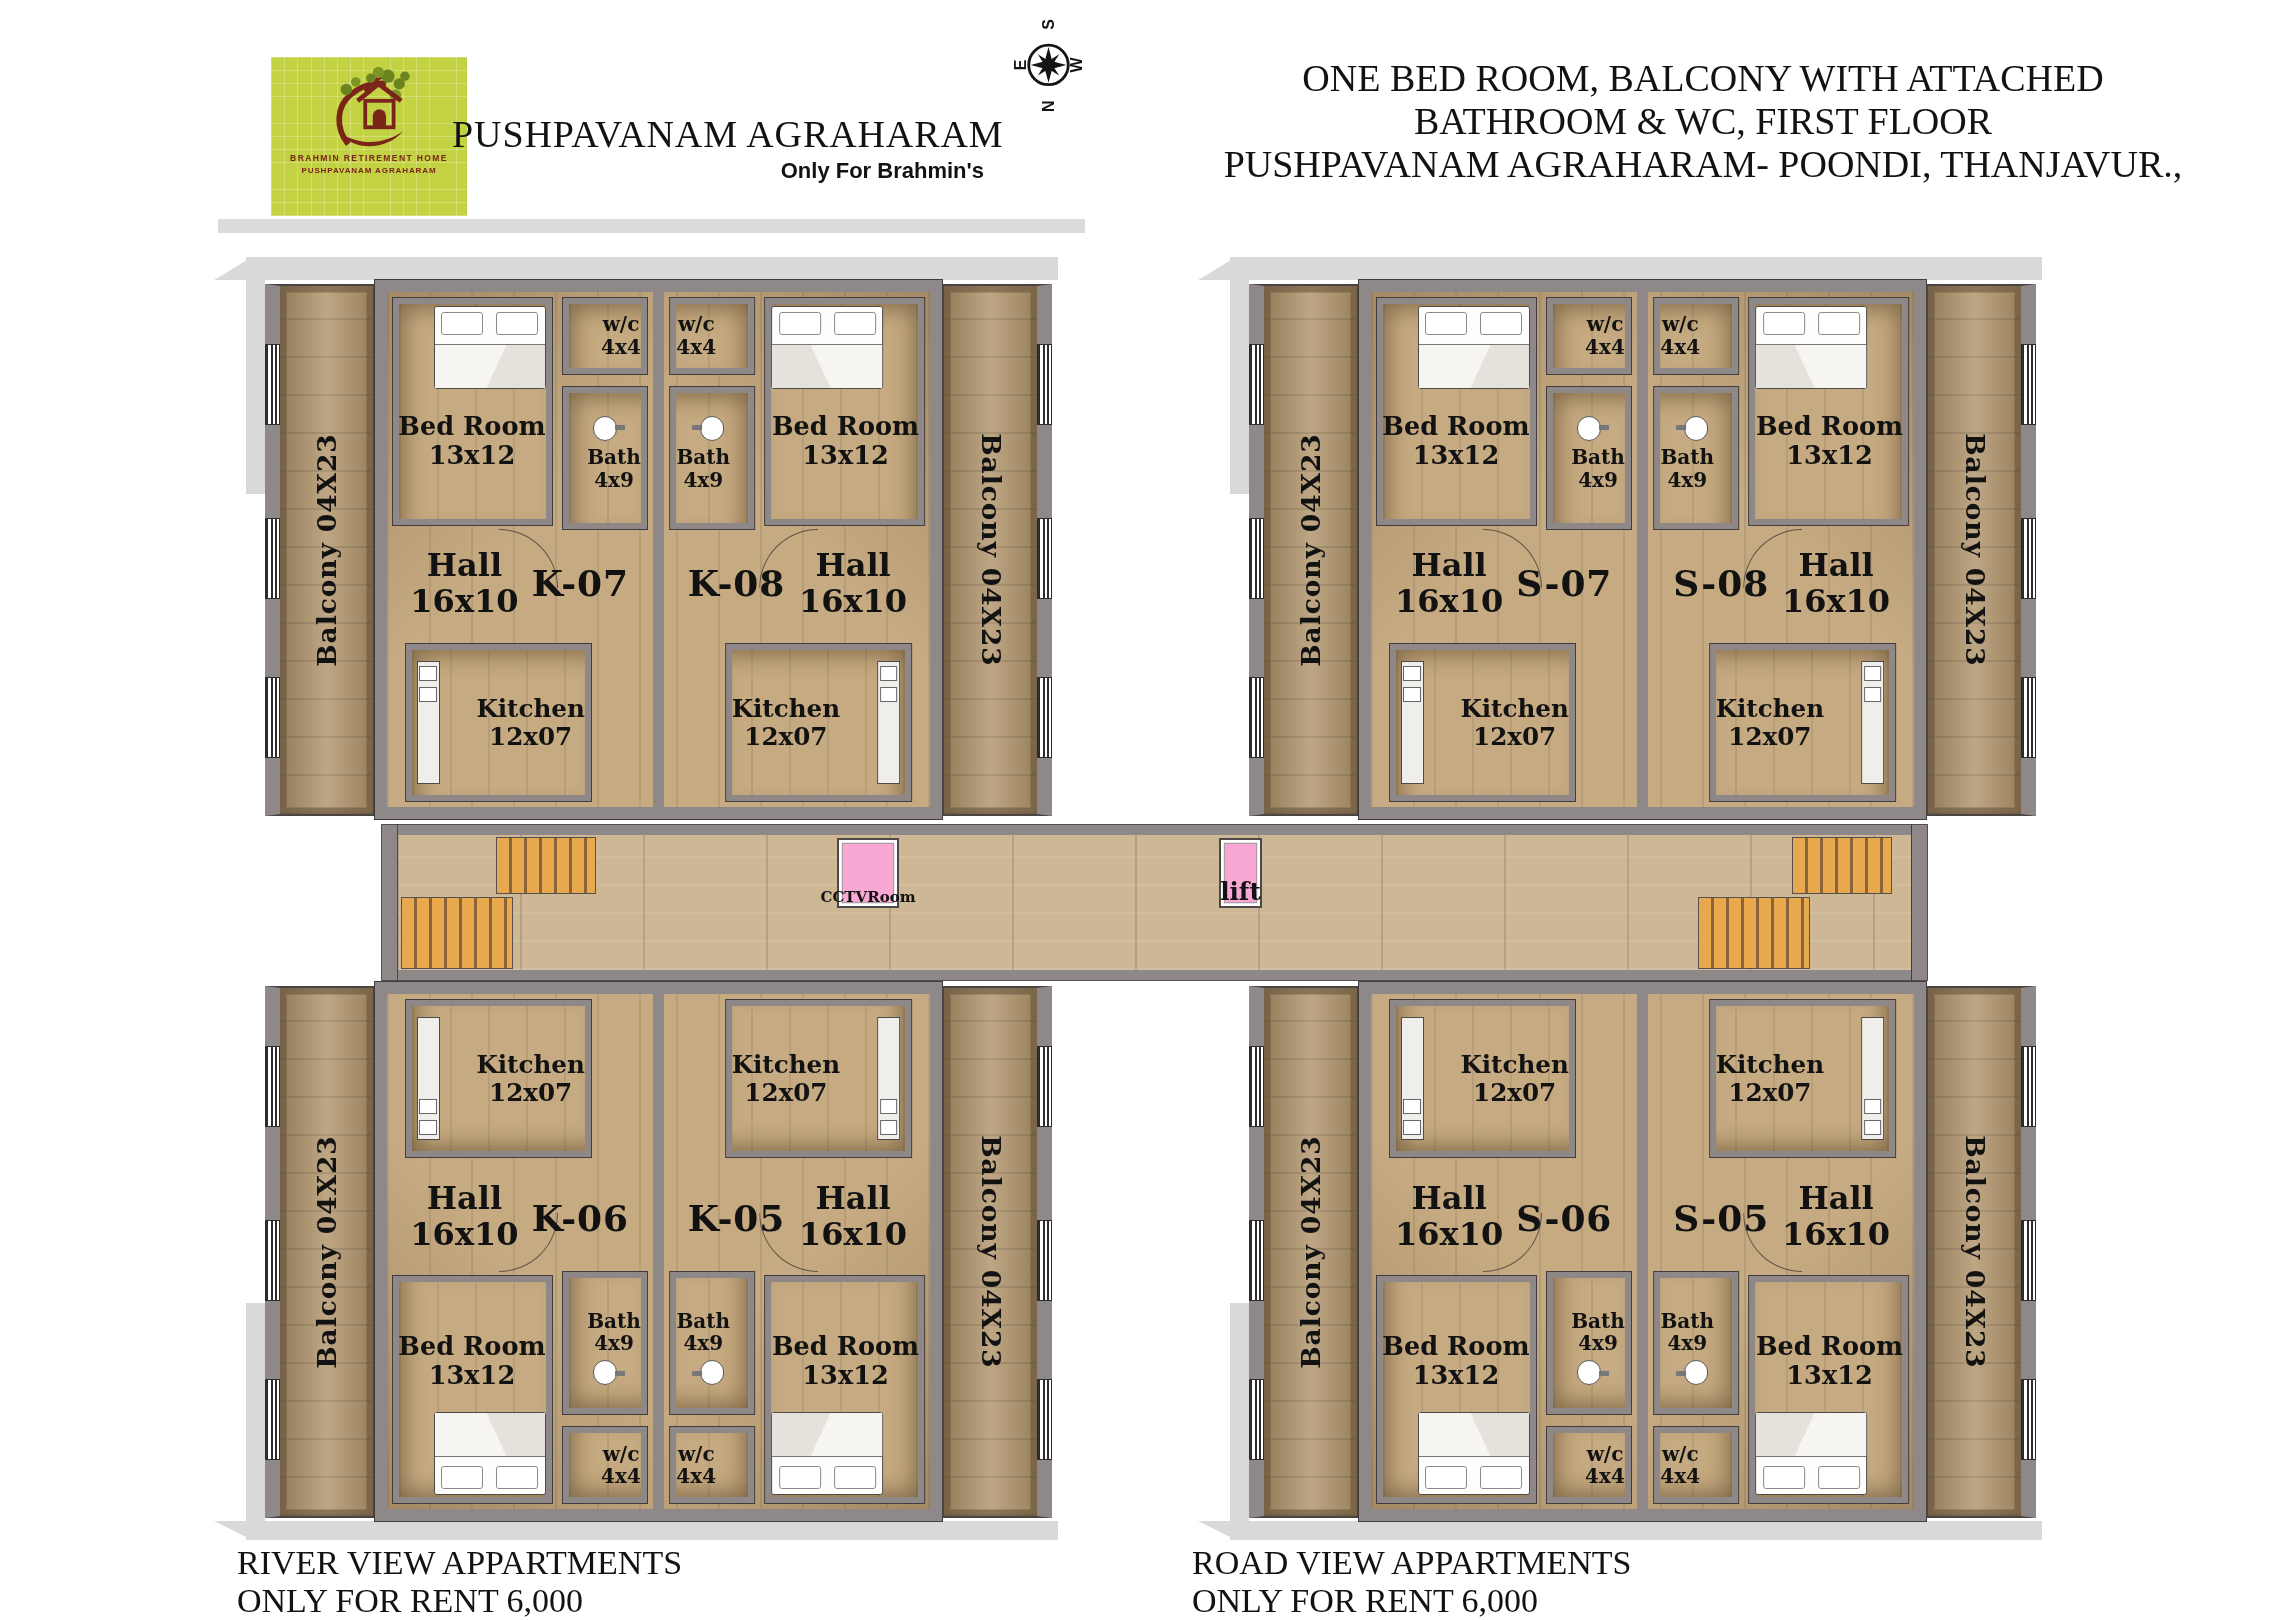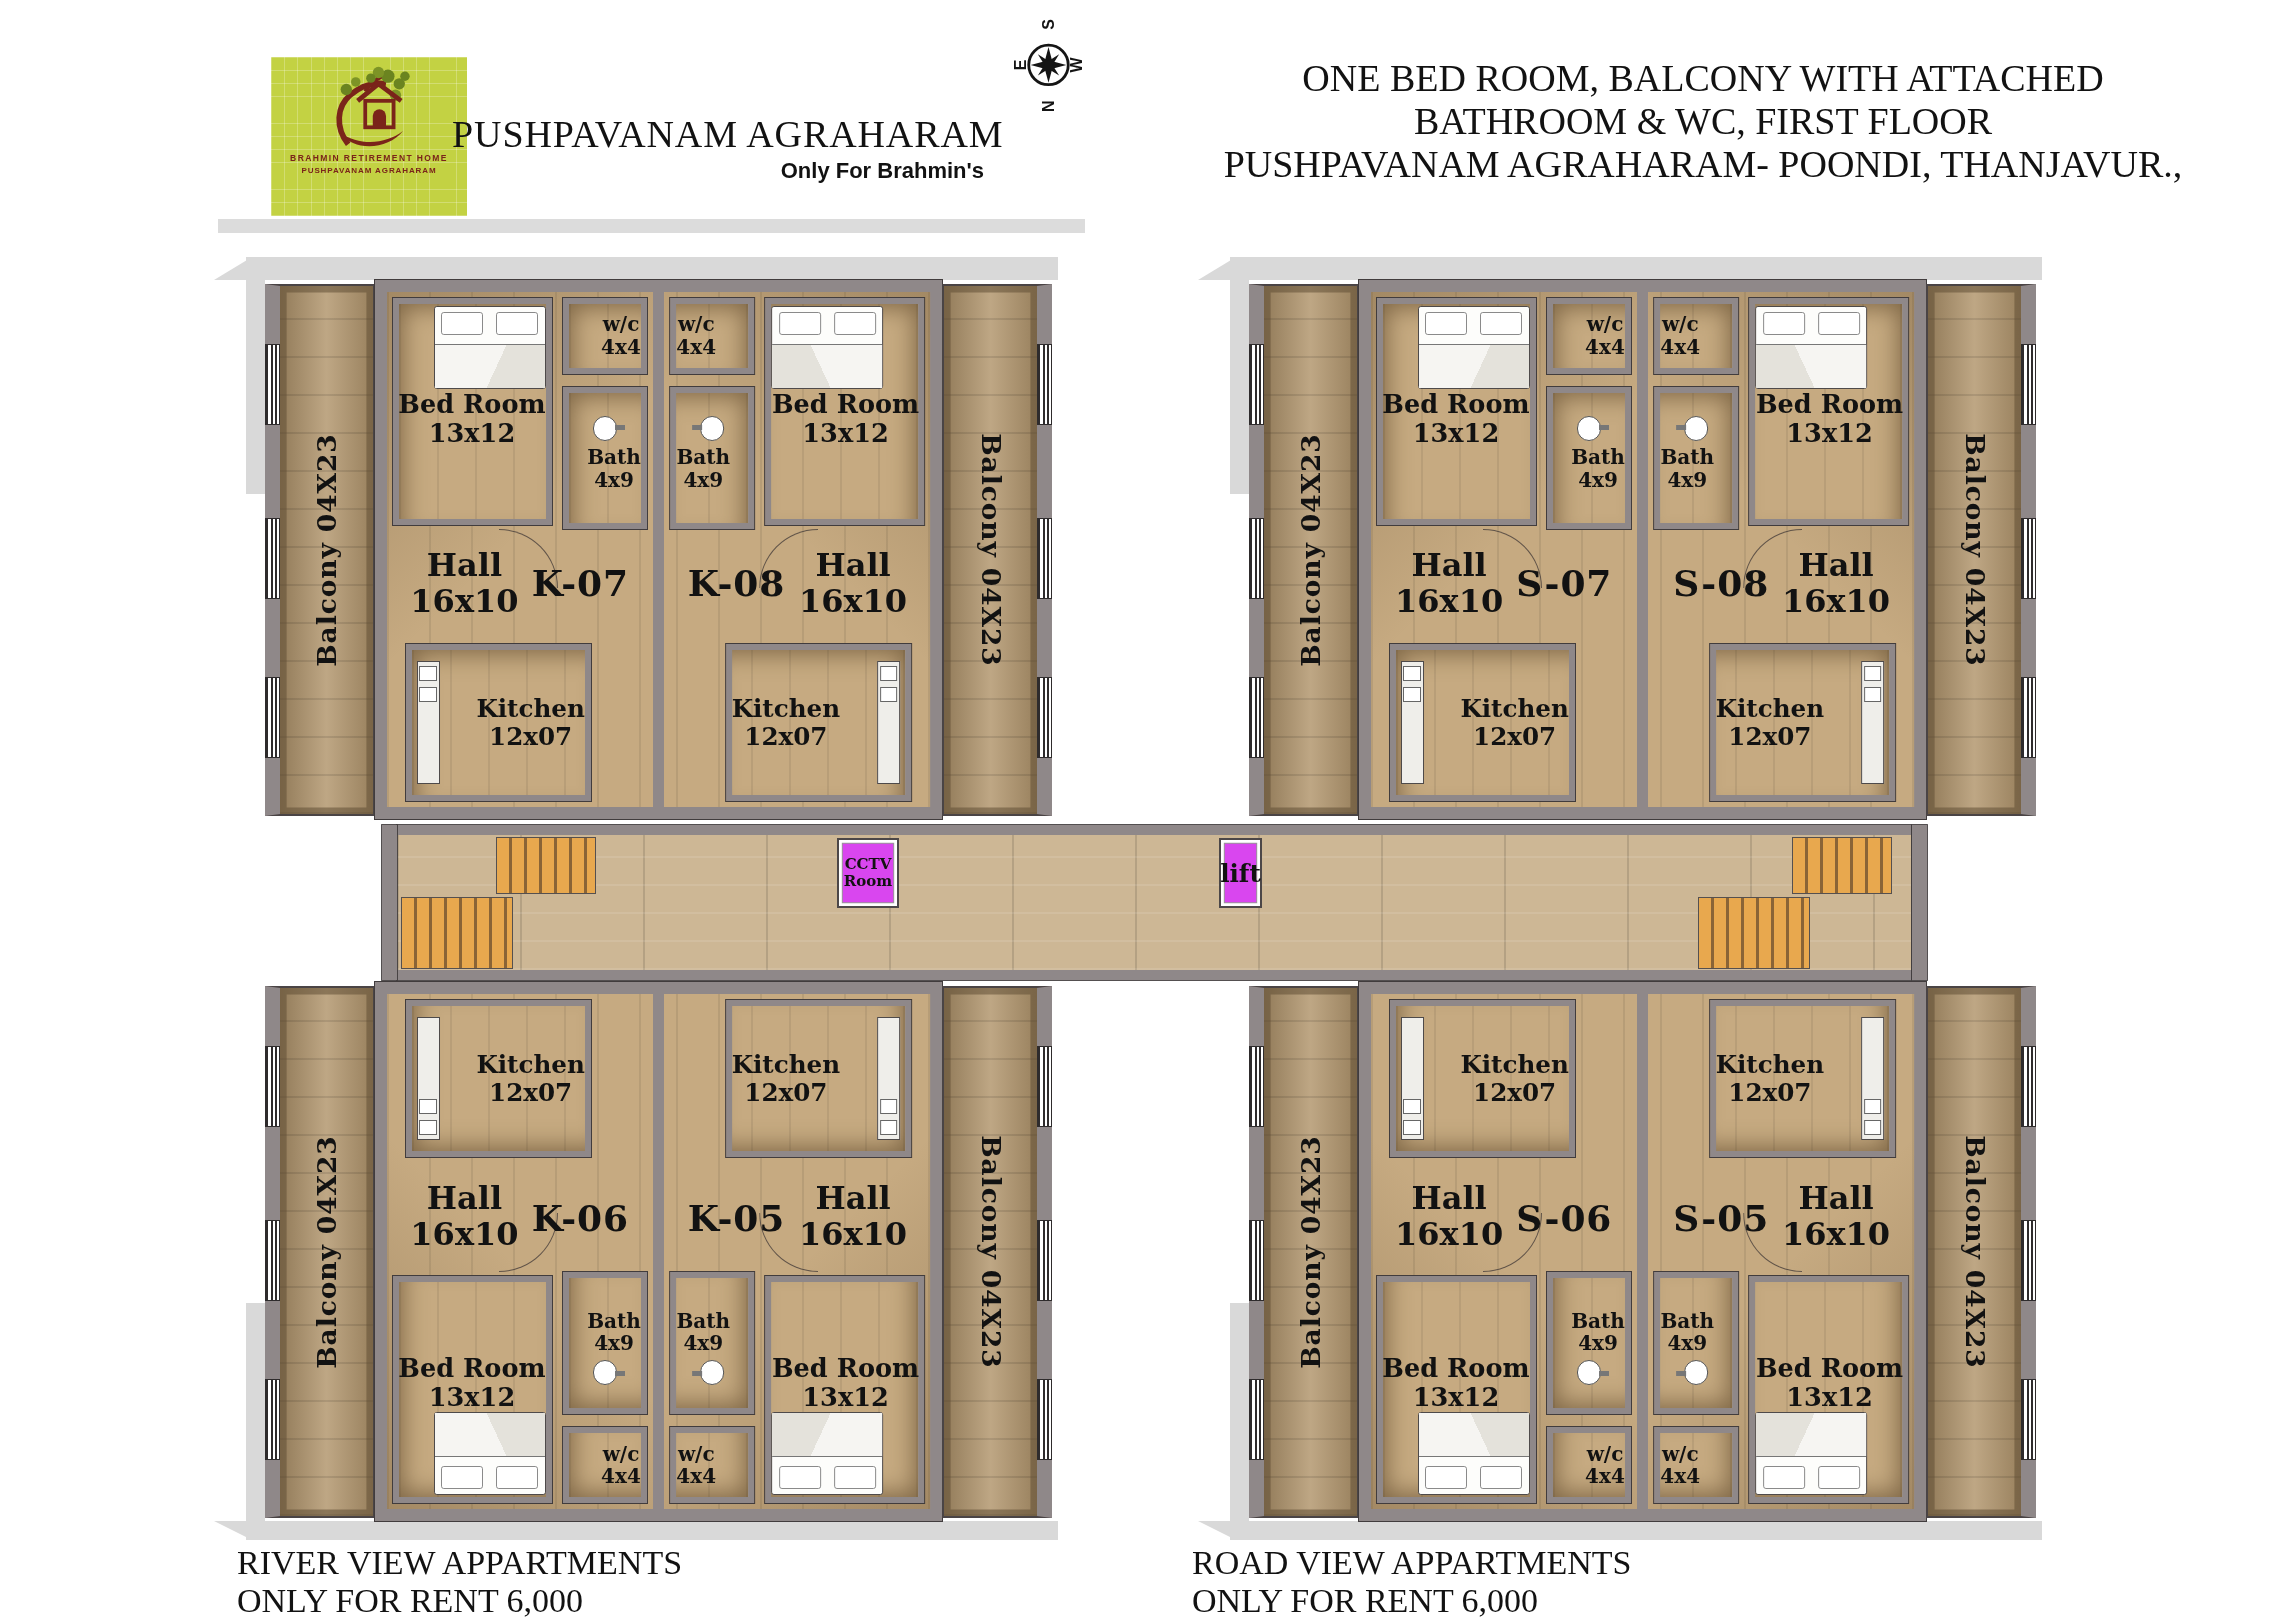--- a/index.html
+++ b/index.html
@@ -84,21 +84,21 @@
   .rlabel.k{font-size:24.6px}
   .hall-l{font-size:32px}
   .ucode{font-size:36px;letter-spacing:0.9px}
 
   .bed{width:112px;height:83px;background:#fdfdfb;border:1.9px solid #4e4a4a;border-radius:2.8px;
     position:relative;margin-top:2.8px;flex:none;z-index:1}
   .pillow{position:absolute;top:4.7px;width:42px;height:23px;border:1.9px solid #8a8a8a;background:#fff;border-radius:2.8px}
   .p1{left:6.6px}.p2{right:6.6px}
   .blanket{position:absolute;left:0;right:0;bottom:0;height:44px;border-top:1.9px solid #777;
     background:linear-gradient(115deg,#f6f5f2 55%,#e4e2db 55%)}
-  .bedroom .rlabel{margin-top:1px}
+  .bedroom .rlabel{margin-top:23px}
 
   .basin{width:24.6px;height:24.6px;border:1.9px solid #555;border-radius:50%;background:#fff;position:relative;
     margin:23px auto 5.7px;flex:none}
   .basin::after{content:'';position:absolute;right:-8.5px;top:7.6px;width:9.5px;height:5.7px;background:#777}
 
   .counter{position:absolute;left:4.7px;top:11.4px;bottom:11.4px;width:23px;background:#efeeea;border:1.9px solid #4e4a4a;
     display:flex;flex-direction:column;gap:5.7px;padding:3.8px 1.9px}
   .counter i{display:block;height:15px;border:1.4px solid #666;background:#fff}
 
   
@@ -108,22 +108,22 @@
                      repeating-linear-gradient(90deg,rgba(0,0,0,.12) 0 1.9px,transparent 1.9px 123px);
     border-top:10.4px solid var(--wall);border-bottom:10.4px solid var(--wall);box-shadow:0 0 0 0.9px var(--wall-dark)}
   .endcap{position:absolute;top:825px;width:15px;height:155px;background:var(--wall);box-shadow:0 0 0 0.9px var(--wall-dark)}
   .endcap.lft{left:382px}.endcap.rgt{left:1912px}
   .stairs{position:absolute;background:repeating-linear-gradient(90deg,var(--stair) 0 12.3px,#8a6436 12.3px 15px);
     border:1.9px solid #55504f}
   .st1{left:496px;top:837px;width:100px;height:57px}
   .st2{left:401px;top:897px;width:112px;height:72px}
   .st3{left:1792px;top:837px;width:100px;height:57px}
   .st4{left:1698px;top:897px;width:112px;height:72px}
-  .box{position:absolute;background:#d946ef;border:2.8px solid #4c4748;box-shadow:inset 0 0 0 2.8px #fff,inset 0 0 0 3.8px #999;
-    display:flex;flex-direction:column;align-items:center;justify-content:center;font-weight:bold;text-align:center}
+  .box{position:absolute;background:#f9a8d4;border:2.8px solid #4c4748;box-shadow:inset 0 0 0 2.8px #fff,inset 0 0 0 3.8px #999;
+    display:flex;flex-direction:row;align-items:flex-end;justify-content:center;font-weight:bold;text-align:center}
   .cctv{left:837px;top:838px;width:62px;height:70px;font-size:15px;line-height:1.15}
   .liftbox{left:1219px;top:838px;width:43px;height:70px;font-size:24.6px}
 
   
   .caption{position:absolute;top:1544px;width:719px;text-align:left;font-family:"Liberation Serif",serif;
     font-size:34px;line-height:38px;white-space:nowrap}
   .caption.river{left:237px}
   .caption.road{left:1192px}
 </style>
 </head>

